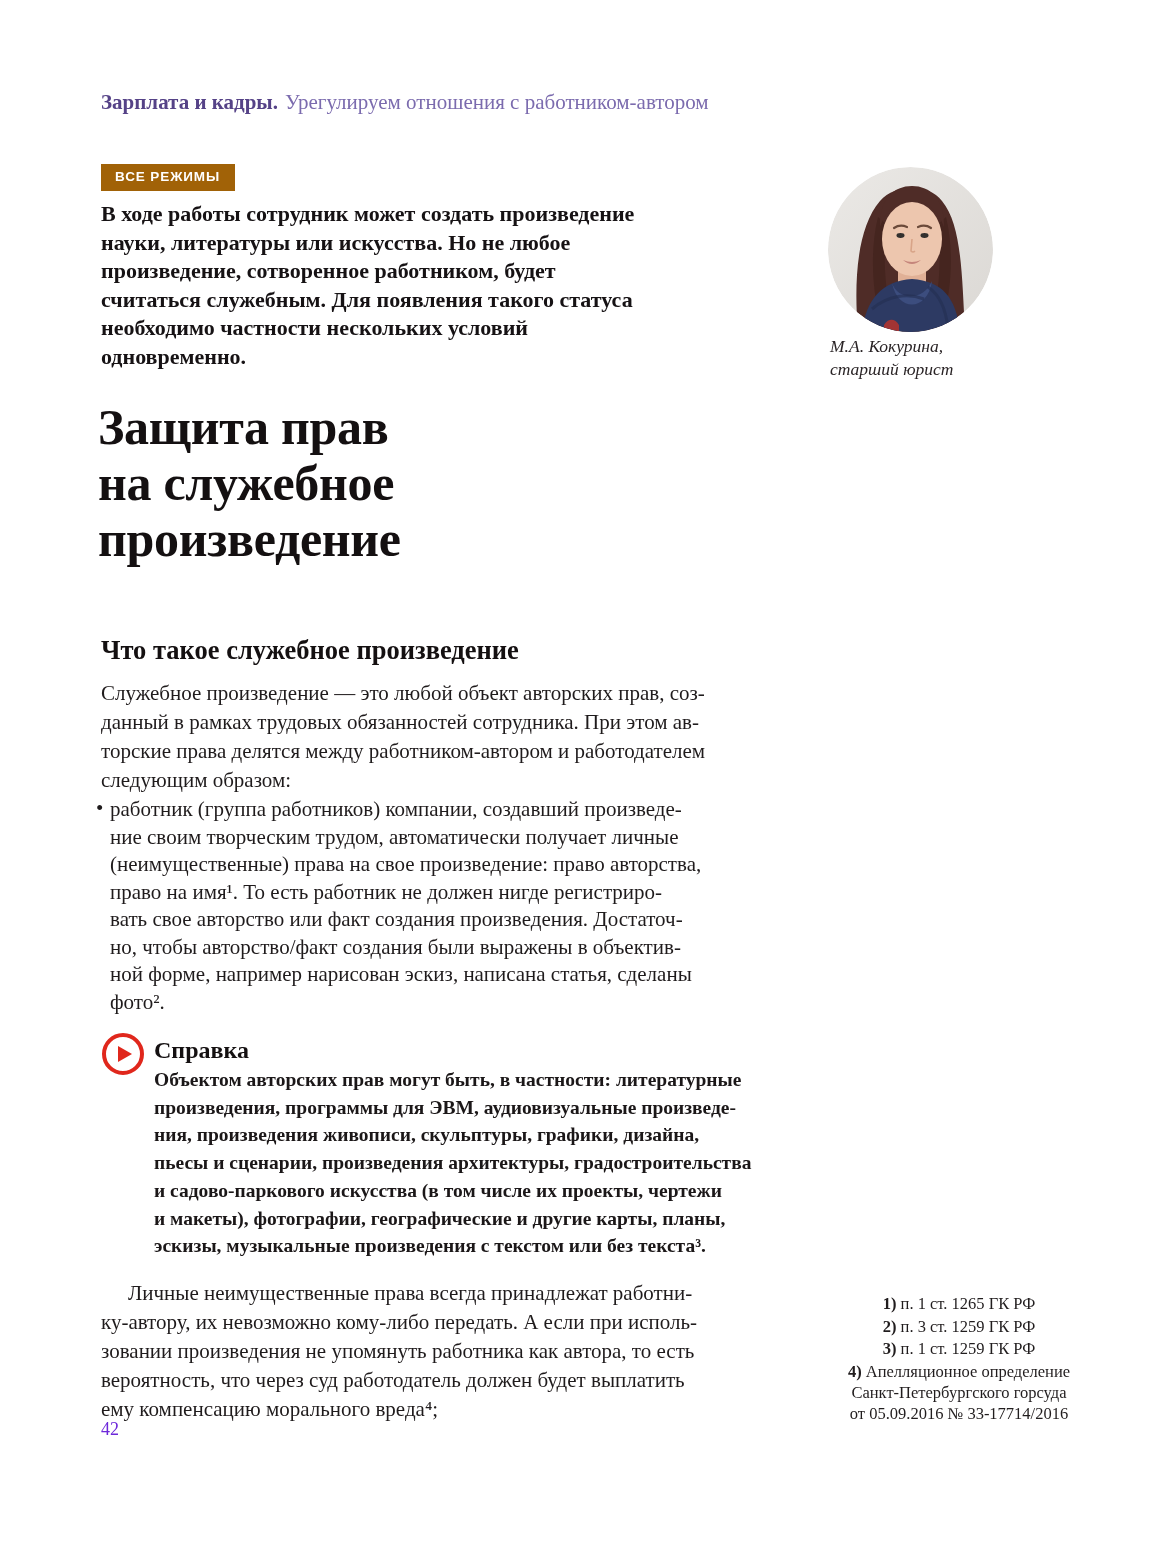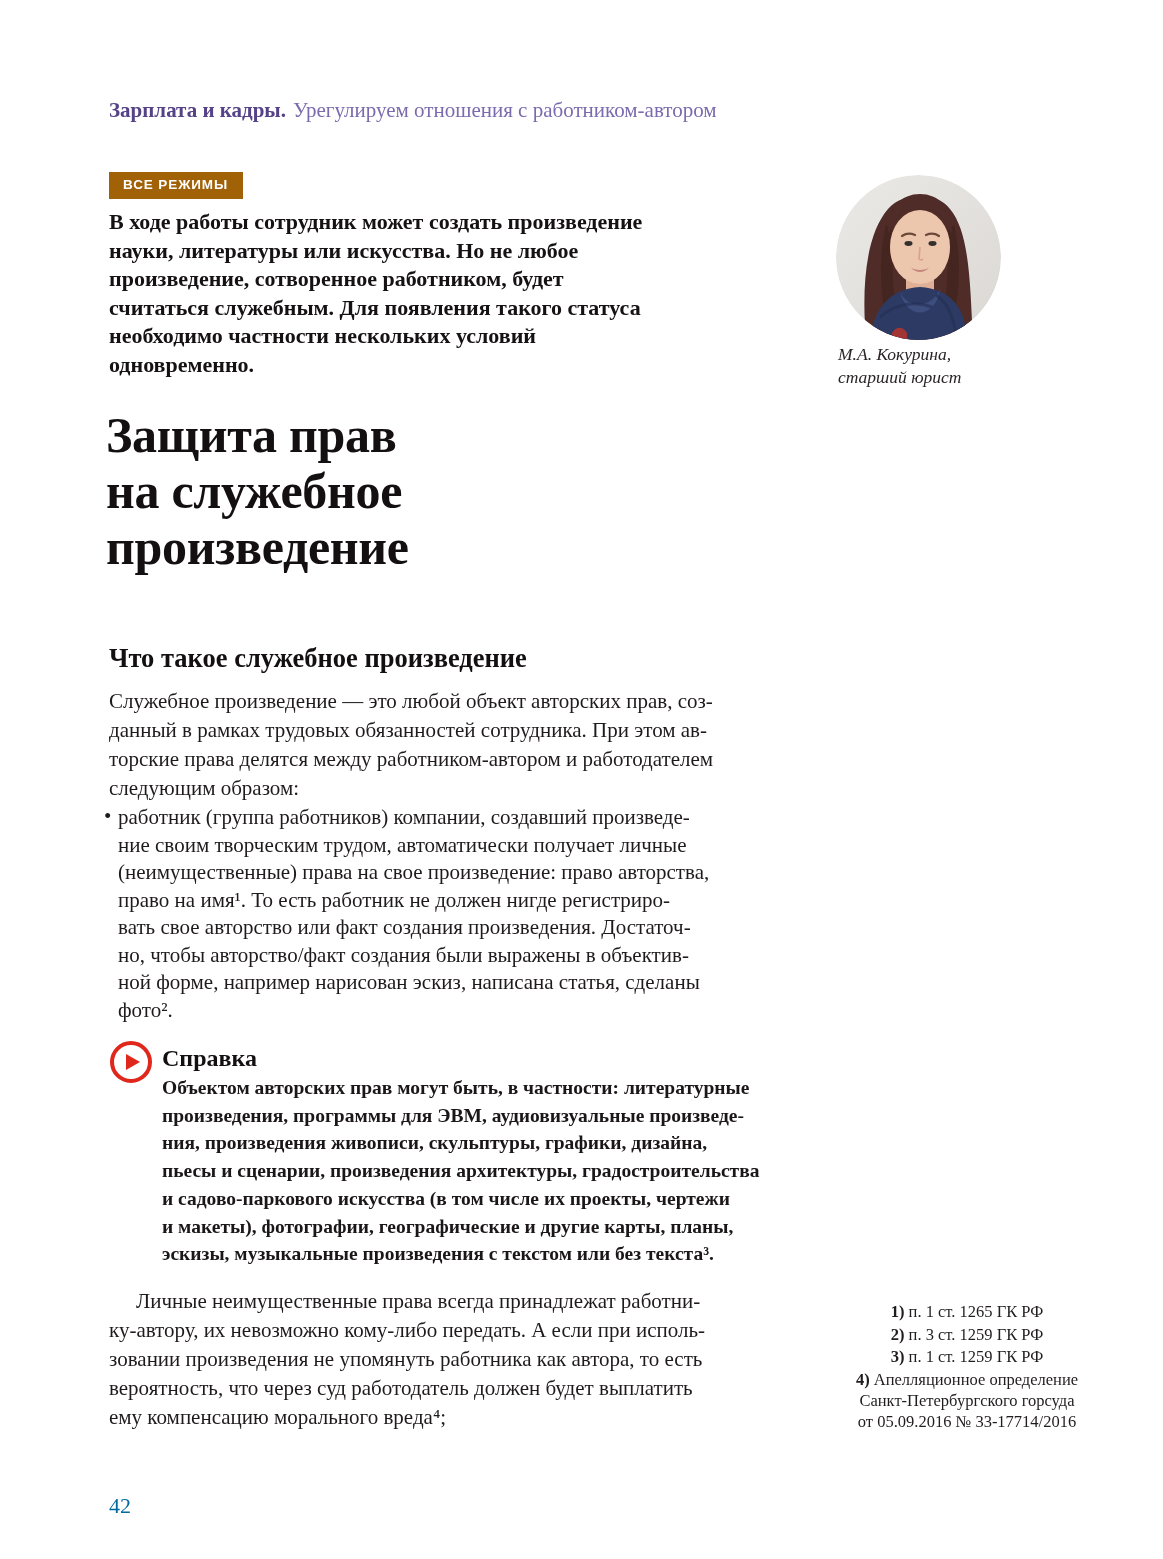--- a/index.html
+++ b/index.html
@@ -1,18 +1,18 @@
 <!DOCTYPE html>
 <html lang="ru"><head>
 <meta charset="utf-8">
 <style>
   html,body{margin:0;padding:0;background:#ffffff;}
   .page{position:relative;width:1163px;height:1559px;background:#ffffff;
         font-family:"Liberation Serif",serif;color:#1f1b1c;overflow:hidden;}
-  .abs{position:absolute;margin:16px;}
+  .abs{position:absolute;margin:8px;}
   .pre{white-space:pre-line;}
 
   
   .runhead{left:93px;top:82px;font-size:21px;}
   .runhead .brand{font-weight:bold;color:#554287;}
   .runhead .topic{color:#7b6bae;margin-left:7px;}
 
   
   .badge{left:93px;top:156px;background:#a16207;color:#ffffff;
          font-family:"Liberation Sans",sans-serif;font-weight:bold;
@@ -51,21 +51,21 @@
                 line-height:27.7px;font-weight:bold;color:#1b1718;}
 
   
   .closing{left:93px;top:1271px;width:700px;text-indent:27px;}
 
   
   .footnotes{left:822px;top:1285px;width:258px;font-size:16.5px;line-height:21px;color:#211d1e;}
   .fn{margin-bottom:1.5px;text-align:center;}
   .fn b{font-weight:bold;}
 
-  .pagenum{left:93px;top:1477px;font-size:22px;color:#0369a1;}
+  .pagenum{left:93px;top:1411px;font-size:18px;color:#6d28d9;}
 </style>
 </head>
 <body>
 
 <div class="page">
 
   <header class="abs runhead">
     <span class="brand">Зарплата и кадры.</span><span class="topic">Урегулируем отношения с работником-автором</span>
   </header>
 

